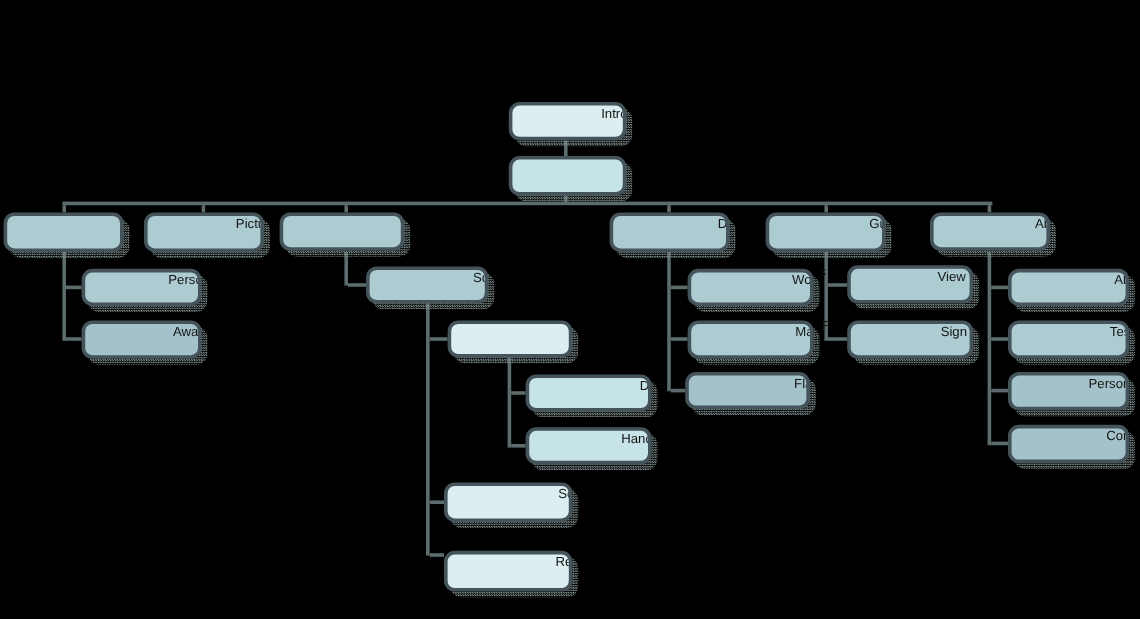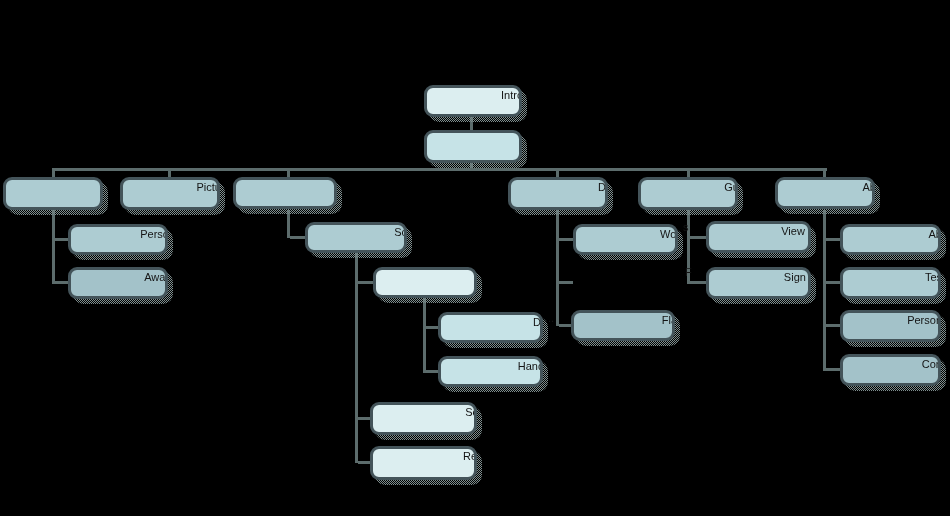--- a/index.html
+++ b/index.html
@@ -168,30 +168,36 @@
       <div class="box" style="background: rgb(198, 227, 231); border-color: rgb(68, 84, 90);">
         <span class="label" style="right: -4px; color: rgb(20, 20, 20);">Hand</span>
       </div>
     </div>
     <div class="node" style="left: 370px; top: 402px; width: 107px; height: 33px;">
       <div class="shadow"></div>
       <div class="box" style="background: rgb(220, 238, 240); border-color: rgb(68, 84, 90);">
         <span class="label" style="right: -4px; color: rgb(20, 20, 20);">Sc</span>
       </div>
     </div>
-    <div class="node" style="left: 370px; top: 446px; width: 107px; height: 34px;">
+    <div class="node" style="left: 370px; top: 459px; width: 107px; height: 34px;">
       <div class="shadow"></div>
       <div class="box" style="background: rgb(220, 238, 240); border-color: rgb(68, 84, 90);">
         <span class="label" style="right: -3px; color: rgb(20, 20, 20);">Re</span>
       </div>
     </div>
     <div class="node" style="left: 573px; top: 224px; width: 105px; height: 31px;">
       <div class="shadow"></div>
       <div class="box" style="background: rgb(173, 204, 210); border-color: rgb(68, 84, 90);">
         <span class="label" style="right: -5px; color: rgb(20, 20, 20);">Wor</span>
+      </div>
+    </div>
+    <div class="node" style="left: 573px; top: 267px; width: 105px; height: 32px;">
+      <div class="shadow"></div>
+      <div class="box" style="background: rgb(173, 204, 210); border-color: rgb(68, 84, 90);">
+        <span class="label" style="right: -3px; color: rgb(20, 20, 20);">Ma</span>
       </div>
     </div>
     <div class="node" style="left: 571px; top: 310px; width: 104px; height: 31px;">
       <div class="shadow"></div>
       <div class="box" style="background: rgb(163, 194, 201); border-color: rgb(68, 84, 90);">
         <span class="label" style="right: -5px; color: rgb(20, 20, 20);">Fla</span>
       </div>
     </div>
     <div class="node" style="left: 706px; top: 221px; width: 105px; height: 32px;">
       <div class="shadow"></div>

